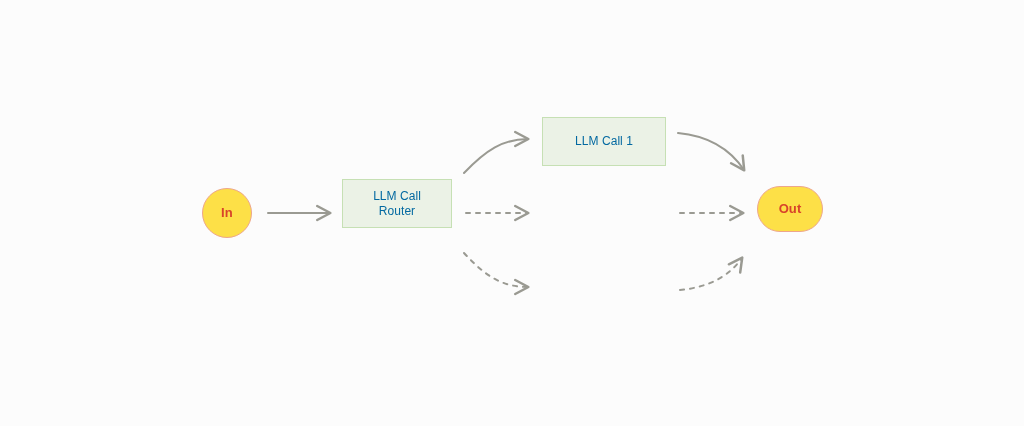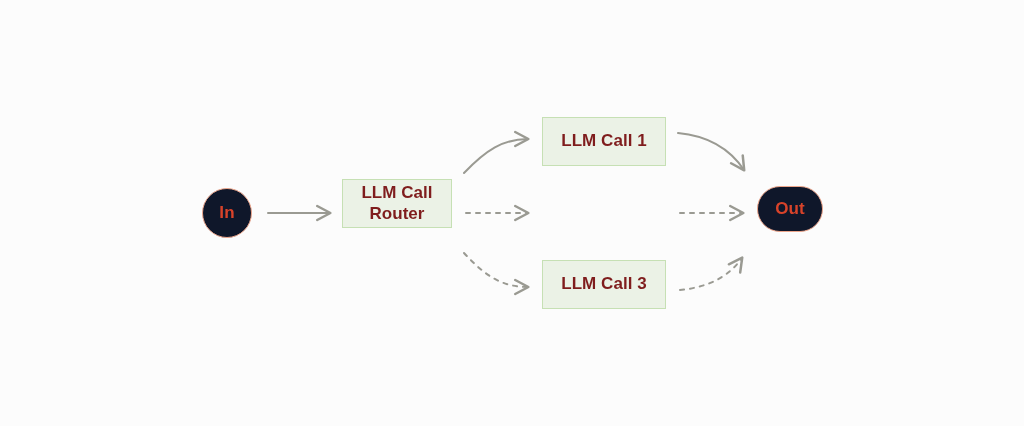--- a/index.html
+++ b/index.html
@@ -36,24 +36,24 @@
     justify-content: center;
     text-align: center;
   }
   .node-label {
     display: block;
     line-height: 1.22;
     white-space: pre-line;
   }
   
   .terminal {
-    background: #0f172a;
+    background: #fde047;
     border: 1.4px solid #eda68c;
     color: #d8432a;
-    font-size: 17px;
+    font-size: 13px;
     font-weight: bold;
     letter-spacing: 0.1px;
   }
   .terminal-in {
     left: 202px;
     top: 188px;
     width: 50px;
     height: 50px;
     border-radius: 50%;
   }
@@ -61,23 +61,23 @@
     left: 757px;
     top: 186px;
     width: 66px;
     height: 46px;
     border-radius: 23px;
   }
   
   .process {
     background: #ebf2e6;
     border: 1.4px solid #c6e0b4;
-    color: #7f1d1d;
-    font-size: 17px;
-    font-weight: bold;
+    color: #0369a1;
+    font-size: 12px;
+    font-weight: normal;
     letter-spacing: 0.05px;
   }
   .process-router {
     left: 342px;
     top: 179px;
     width: 110px;
     height: 49px;
   }
   .process-call-1 { left: 542px; top: 117px; width: 124px; height: 49px; }
   .process-call-2 { left: 542px; top: 189px; width: 124px; height: 49px; }
@@ -120,21 +120,18 @@
   <div class="node process process-router">
     <span class="node-label">LLM Call
 Router</span>
   </div>
 
   <div class="node process process-call-1">
     <span class="node-label">LLM Call 1</span>
   </div>
 
 
-  <div class="node process process-call-3">
-    <span class="node-label">LLM Call 3</span>
-  </div>
 
   <div class="node terminal terminal-out">
     <span class="node-label">Out</span>
   </div>
 
 </div>
 
 </body></html>

